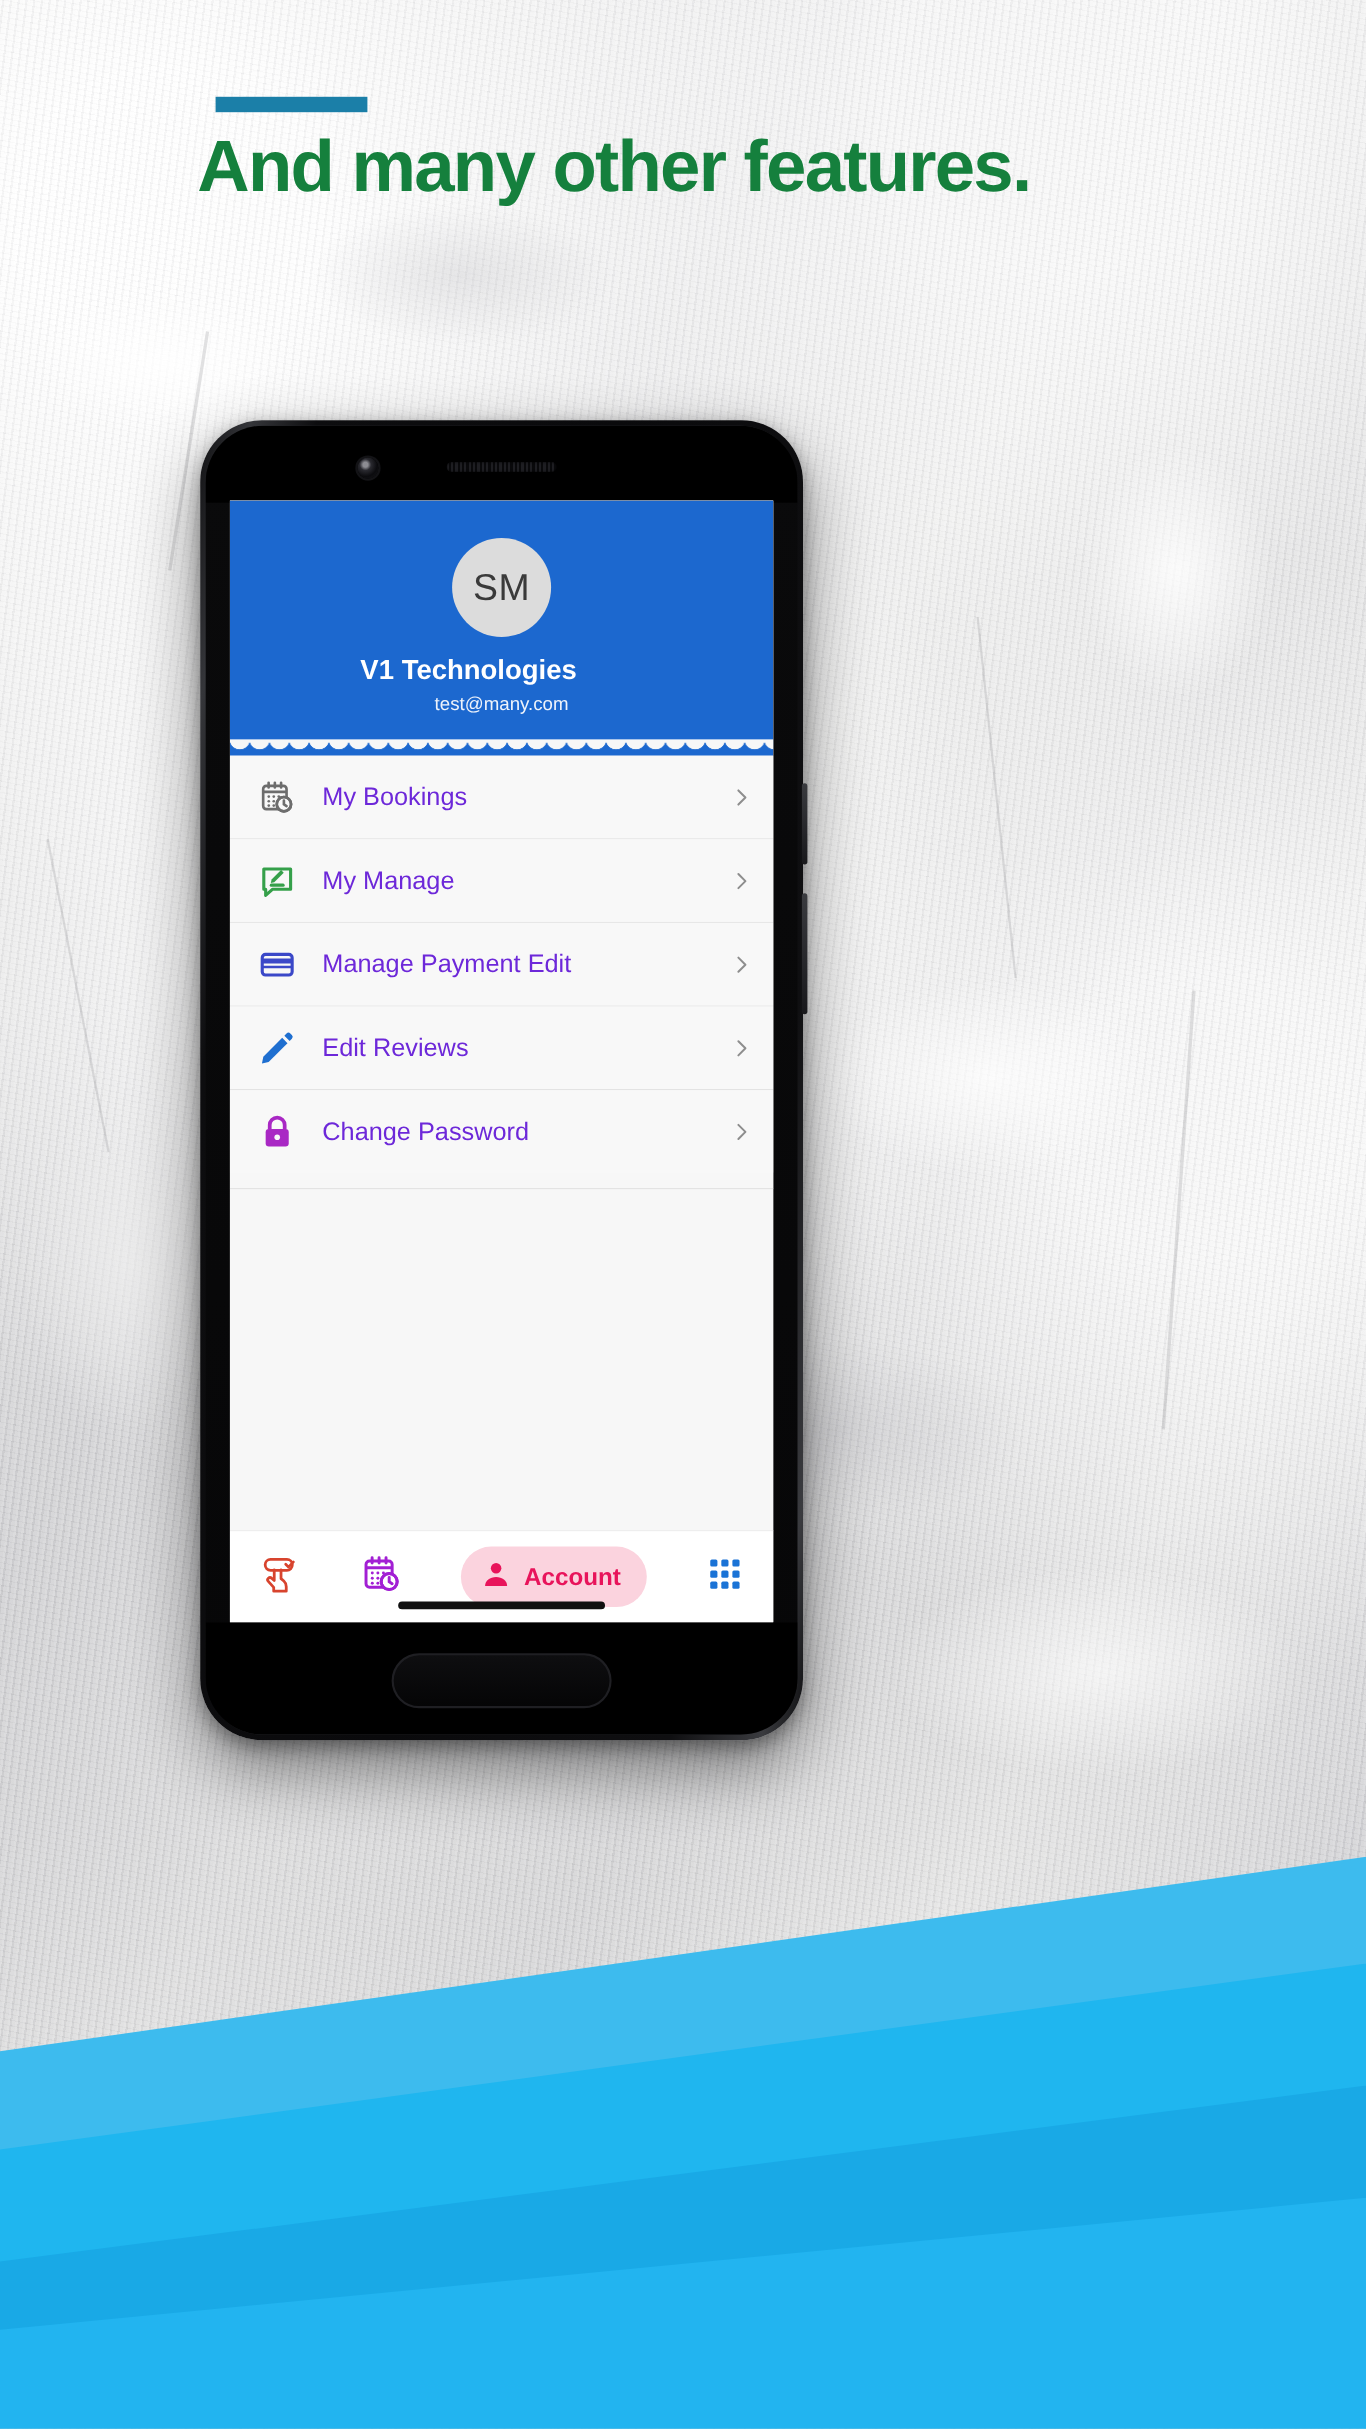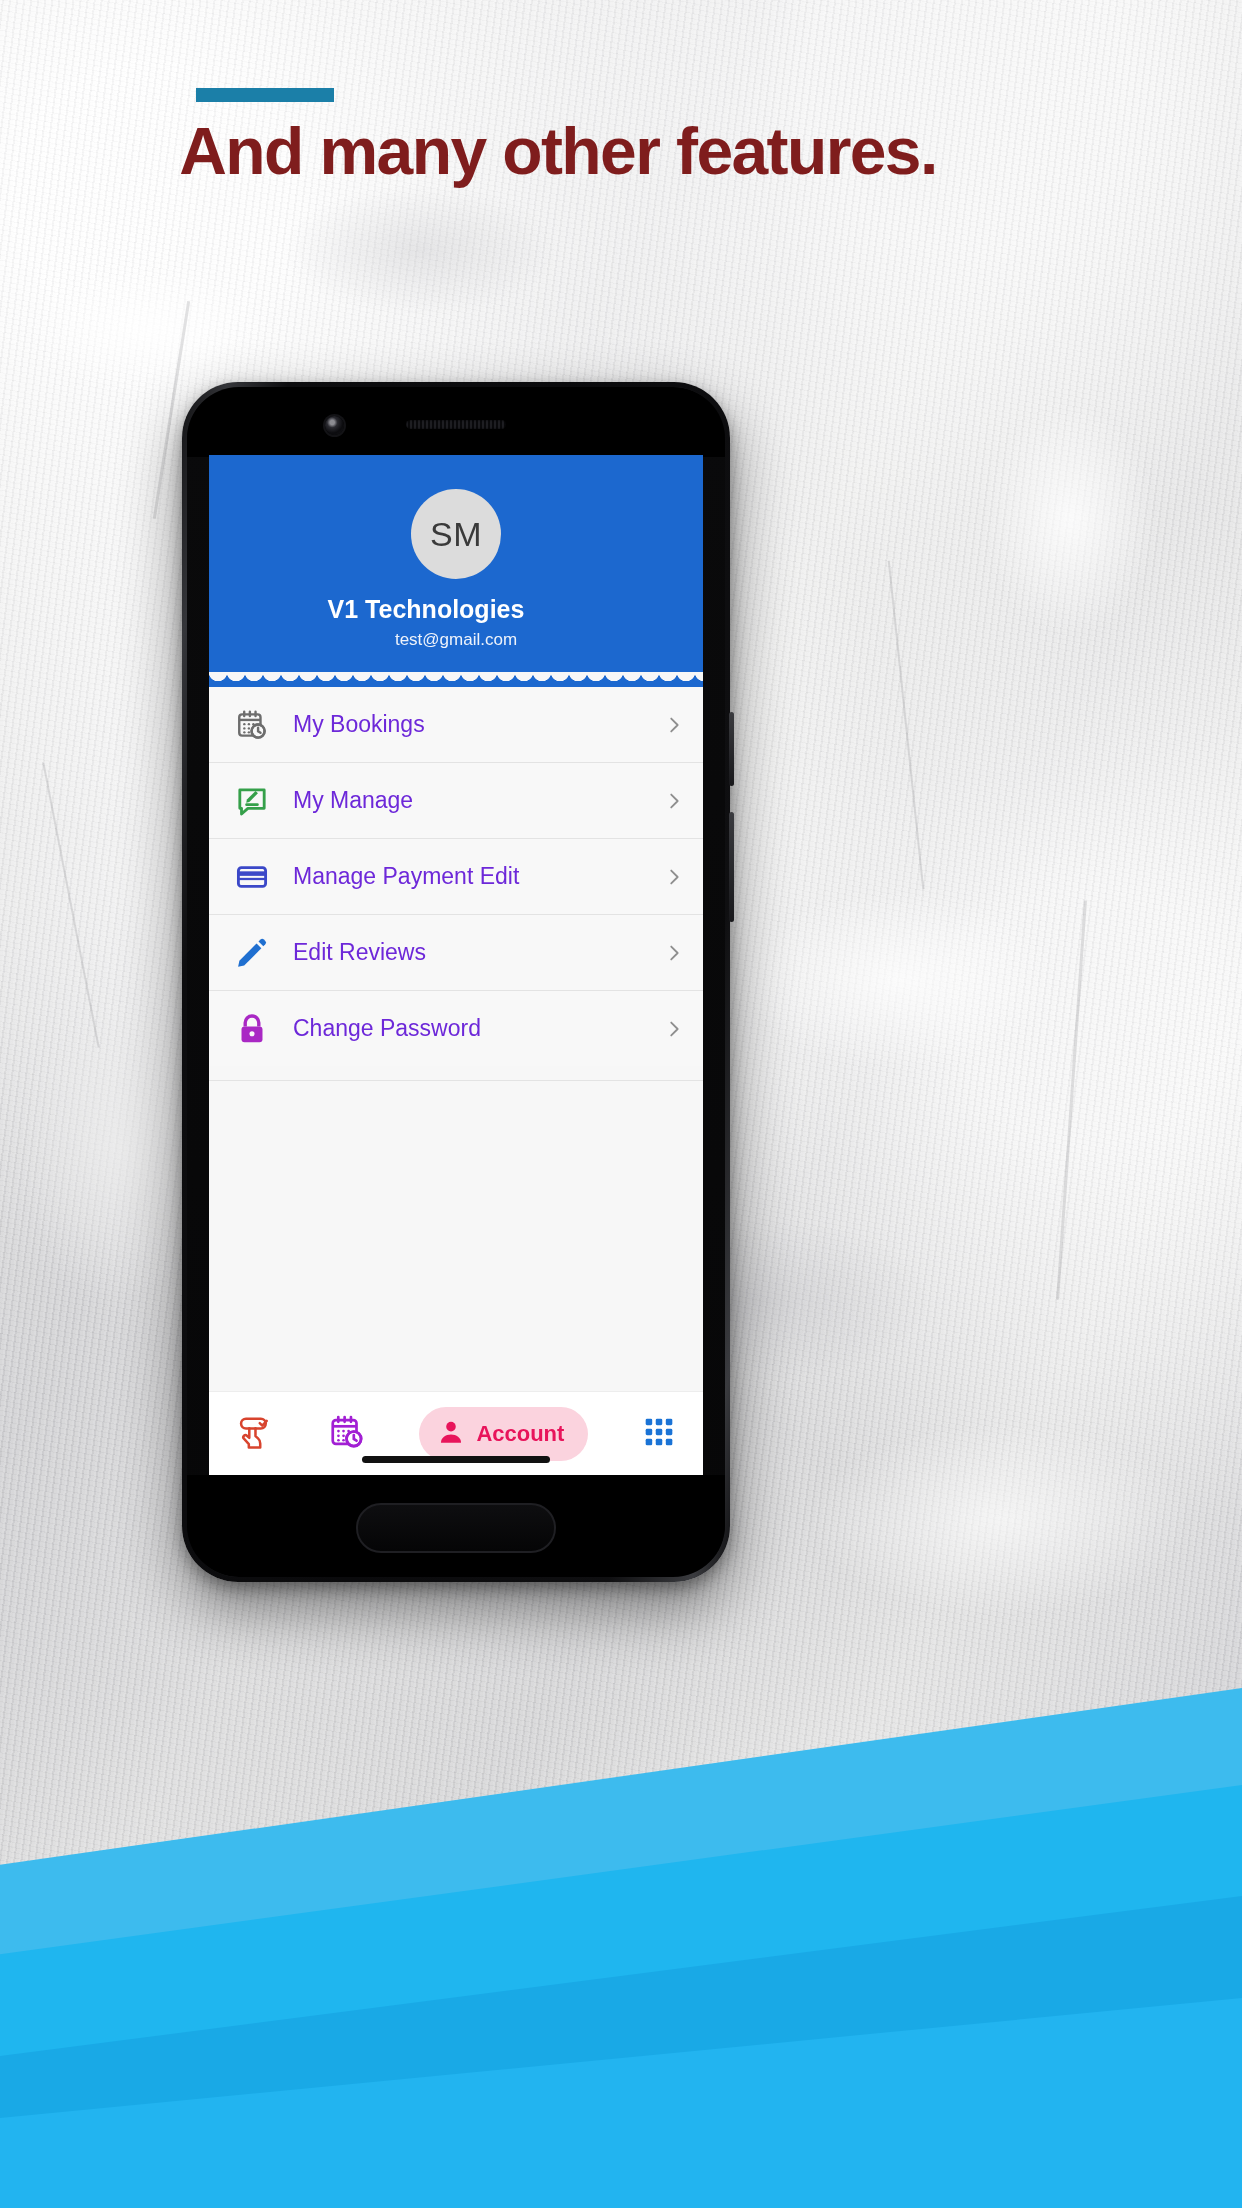--- a/index.html
+++ b/index.html
@@ -65,21 +65,21 @@
   }
 
   
   #headline-block { position:absolute; left:0; top:88px; width:1242px; text-align:center; }
   #accent-bar {
     width:138px; height:14px; background:#1b7fa8;
     margin:0 auto 30px 0; position:absolute; left:196px; top:0;
   }
   #headline {
     position:absolute; left:0; top:30px; width:1116px;
-    font-size:66px; font-weight:bold; color:#7f1d1d;
+    font-size:66px; font-weight:bold; color:#15803d;
     letter-spacing:-1.6px; line-height:1;
   }
 
   
   #phone {
     position:absolute; left:182px; top:382px;
     width:548px; height:1200px;
     border-radius:56px;
     background:linear-gradient(100deg,#101012 0%,#35363a 6%,#0d0d0f 14%,#0a0a0c 50%,#0f0f11 84%,#3a3b3f 95%,#0c0c0e 100%);
     box-shadow:0 26px 60px rgba(0,0,0,.45), 0 6px 16px rgba(0,0,0,.35);
@@ -216,21 +216,21 @@
       <div id="camera"></div>
       <div id="speaker"></div>
     </div>
 
     <div id="screen">
       <div id="screen-body">
 
         <div id="app-header">
           <div id="avatar">SM</div>
           <div id="profile-name">V1 Technologies</div>
-          <div id="profile-email">test@gmail.com</div>
+          <div id="profile-email">test@many.com</div>
           <div id="scallop"></div>
         </div>
 
         <div id="menu-list">
 
           <div class="menu-item">
             <span class="ico">
               <svg width="34" height="34" viewBox="0 0 24 24" fill="none" stroke="#6d6d6d" stroke-width="1.7">
                 <rect x="3" y="4.5" width="15" height="15" rx="2"></rect>
                 <path d="M6.5 2.6v3M10.5 2.6v3M14.5 2.6v3" stroke-linecap="round"></path>

